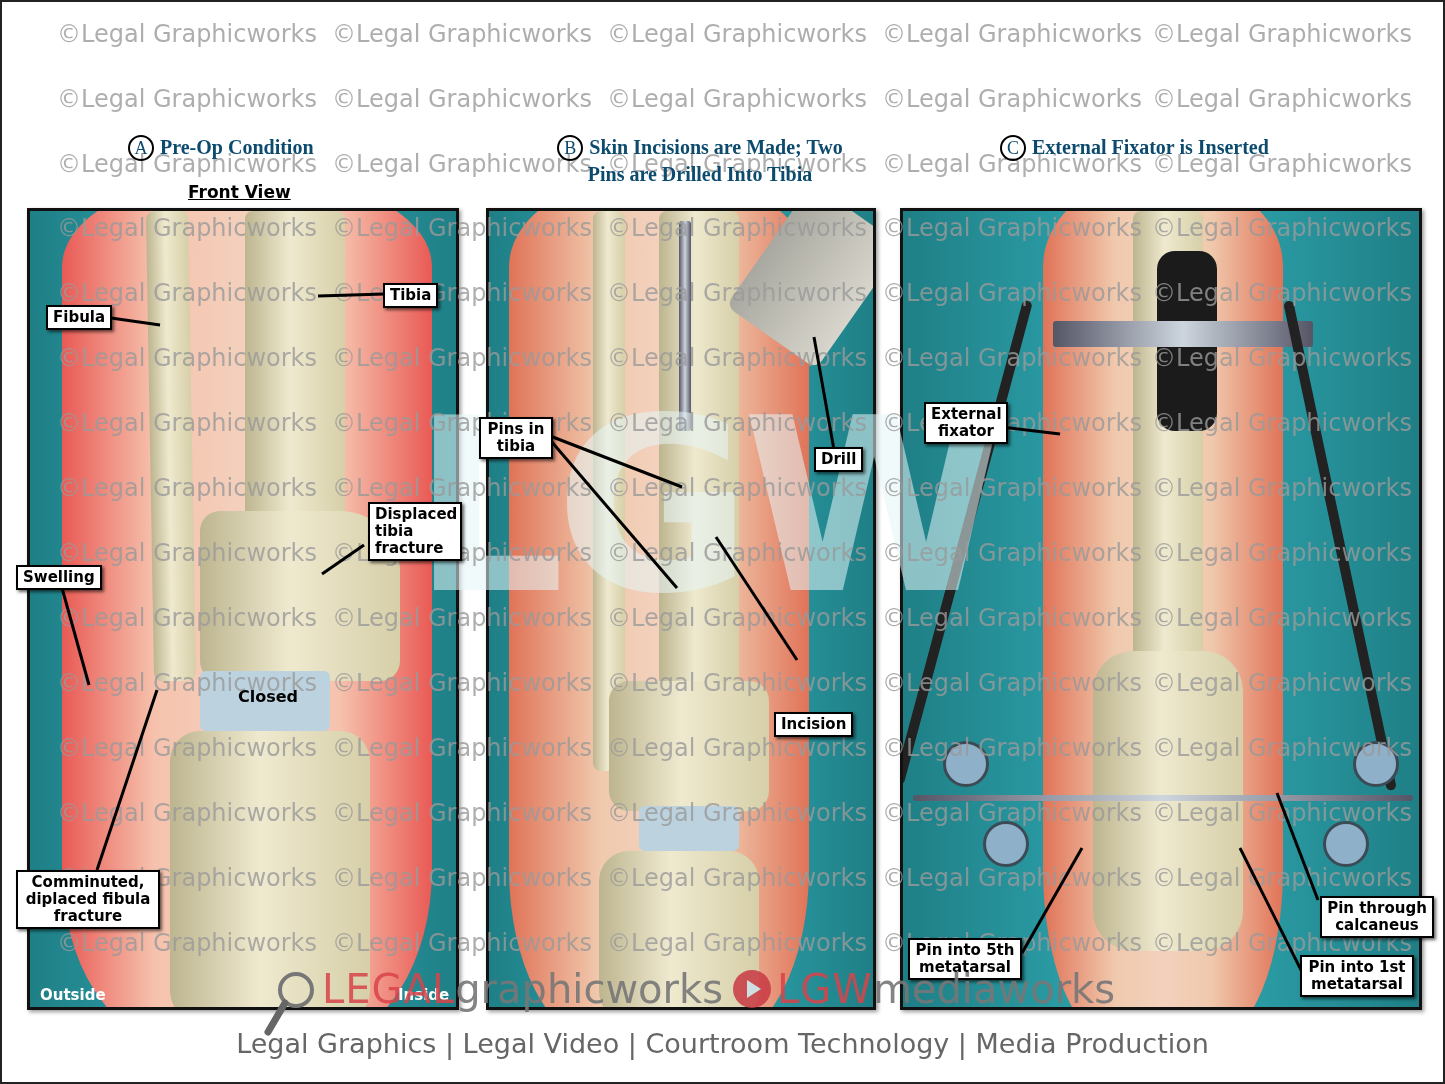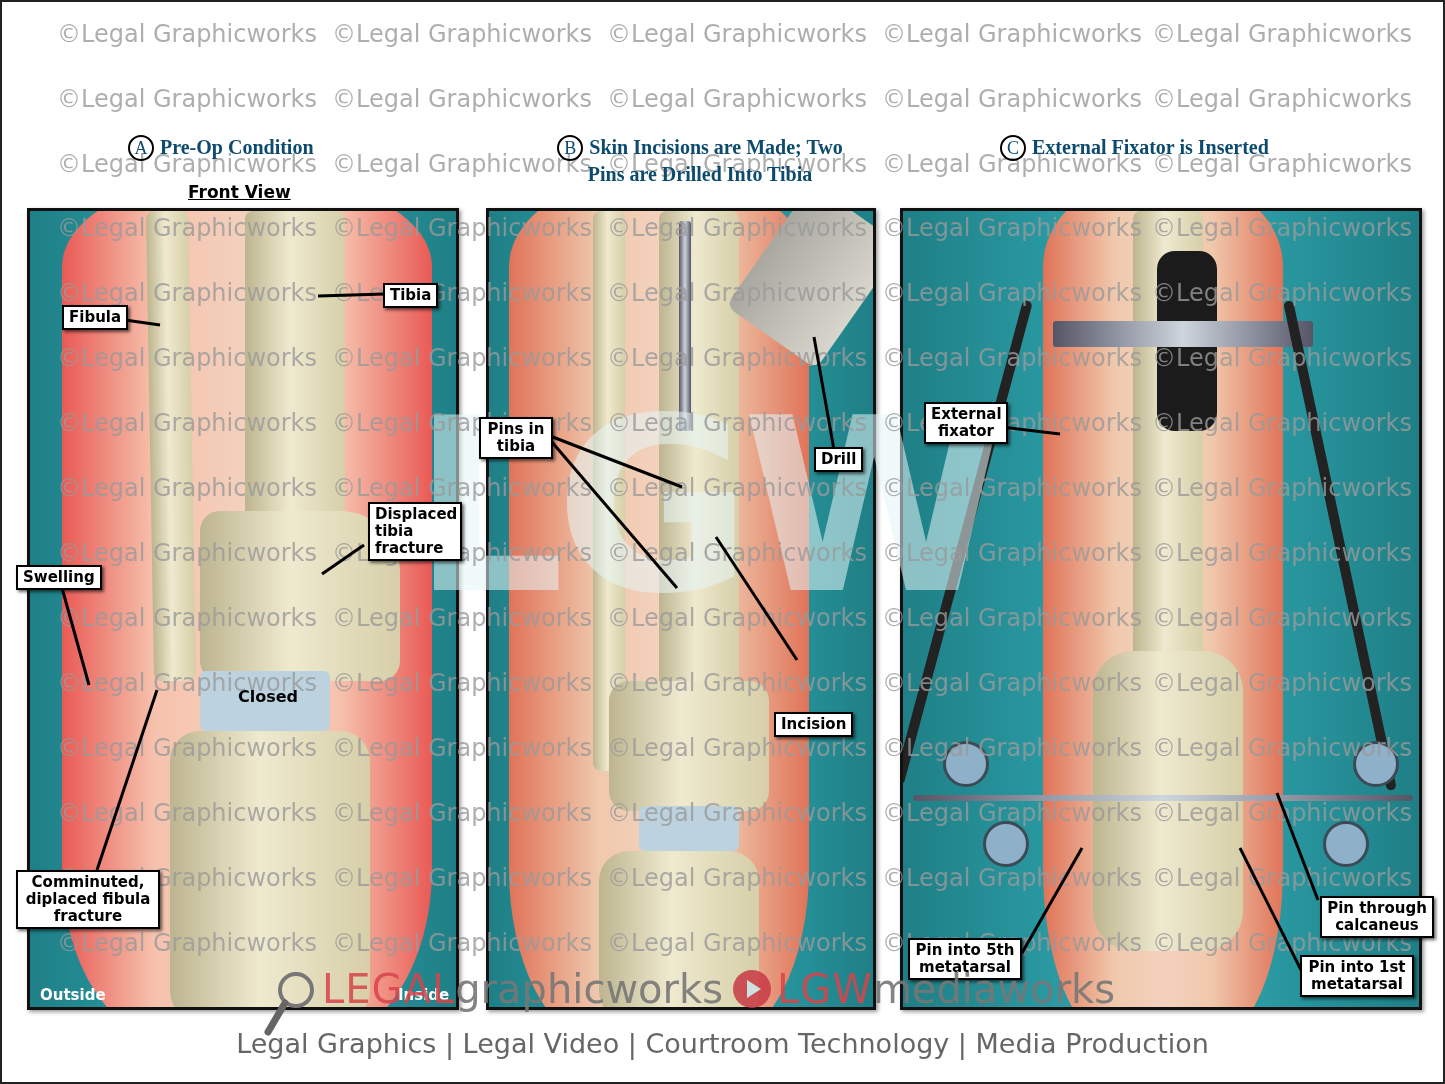--- a/index.html
+++ b/index.html
@@ -258,21 +258,21 @@
     <line x1="543" y1="432" x2="675" y2="586"></line>
     <line x1="832" y1="448" x2="812" y2="335"></line>
     <line x1="795" y1="658" x2="714" y2="535"></line>
     <line x1="1000" y1="425" x2="1058" y2="432"></line>
     <line x1="1020" y1="951" x2="1080" y2="846"></line>
     <line x1="1300" y1="970" x2="1238" y2="846"></line>
     <line x1="1316" y1="898" x2="1275" y2="791"></line>
   </g>
 </svg>
 
-<div class="callout" style="left:44px; top:303px;margin-left:16px;">Fibula</div>
+<div class="callout" style="left:44px; top:303px;">Fibula</div>
 <div class="callout" style="left:381px; top:281px;">Tibia</div>
 <div class="callout" style="left:366px; top:500px; width:80px; text-align:left;">Displaced tibia fracture</div>
 <div class="callout" style="left:14px; top:563px;">Swelling</div>
 <div class="plain-label" style="left:236px; top:685px;">Closed</div>
 <div class="callout" style="left:14px; top:868px; width:130px;">Comminuted, diplaced fibula fracture</div>
 <div class="side-label" style="left:38px; top:984px;">Outside</div>
 <div class="side-label" style="left:396px; top:984px;">Inside</div>
 
 <div class="callout" style="left:477px; top:415px; width:60px; text-align:center;">Pins in tibia</div>
 <div class="callout" style="left:812px; top:445px;">Drill</div>

